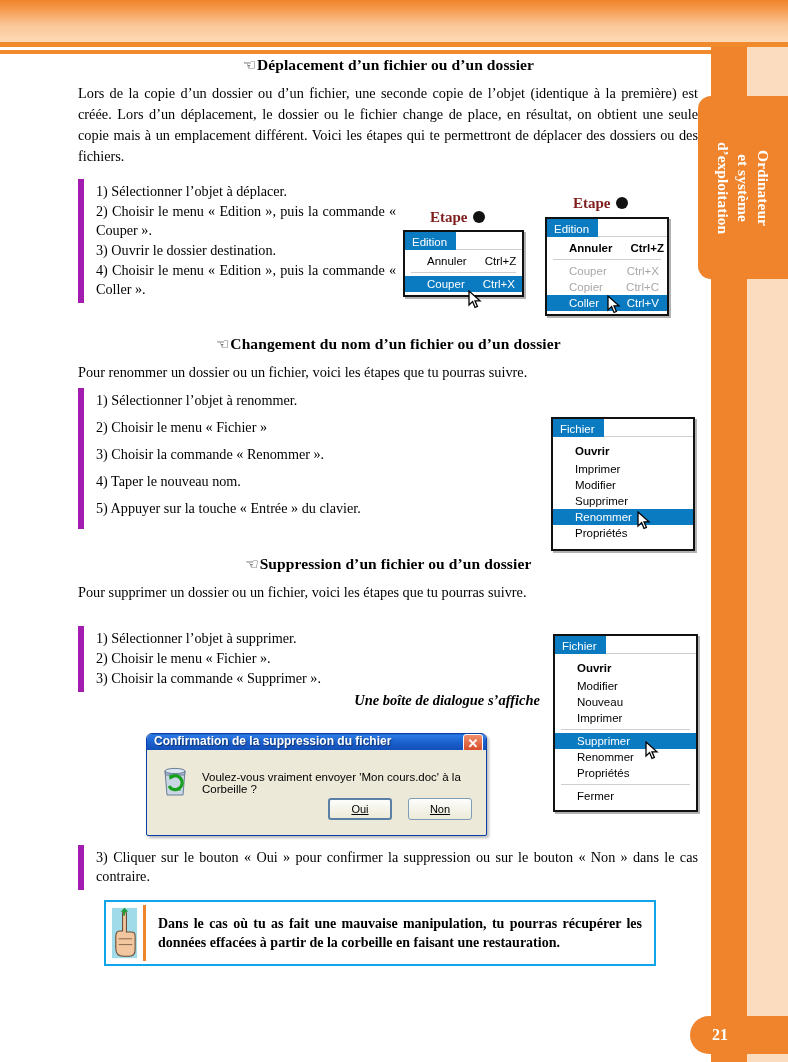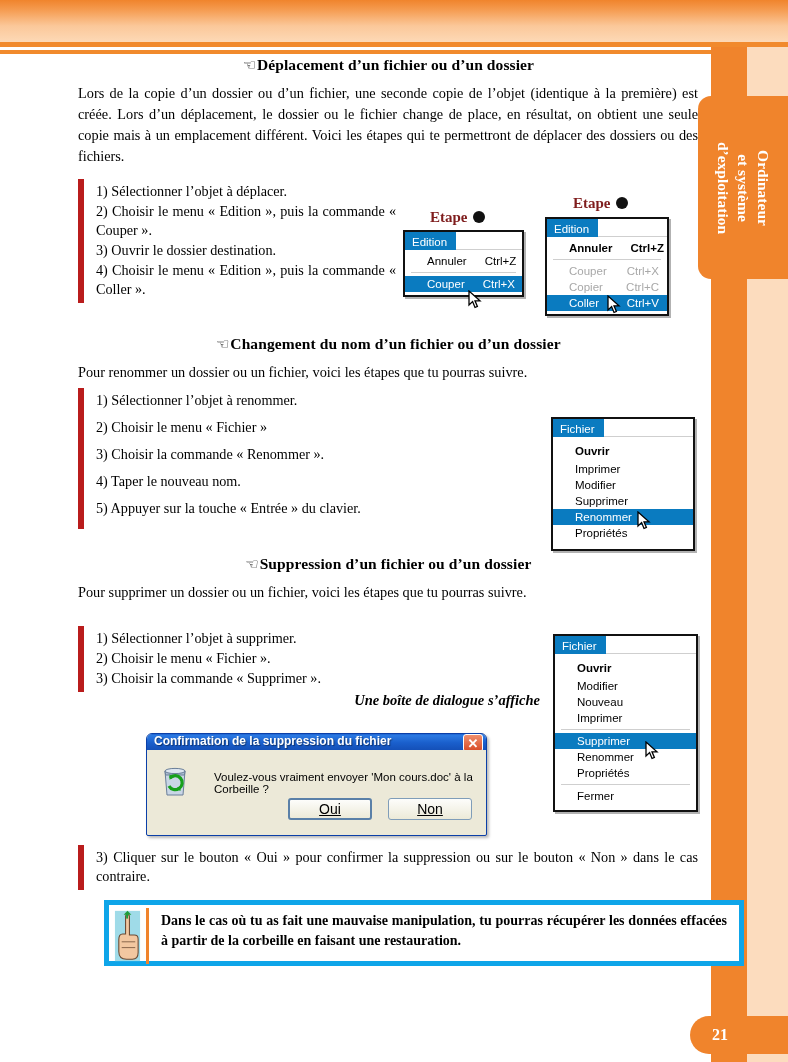--- a/index.html
+++ b/index.html
@@ -90,21 +90,21 @@
   }
   p.intro-line {
     font-family:"Liberation Serif", serif;
     font-size:14.3px; line-height:20px; color:#000;
     margin:0 0 6px 0;
   }
 
   
   .steps {
     position:relative;
-    border-left:6px solid #b91c1c;
+    border-left:6px solid #a21caf;
     padding:3px 0 3px 12px;
   }
   .steps ol { list-style:none; margin:0; padding:0; }
   .steps li {
     font-family:"Liberation Serif", serif;
     font-size:14.2px; line-height:19px; color:#000;
     margin-bottom:1px;
   }
   .steps.spaced li { margin-bottom:8px; }
   .justify-wrap { display:block; text-align:justify; }
@@ -186,43 +186,43 @@
   }
   .xp-close {
     width:20px; height:18px;
     background:linear-gradient(to bottom,#f08f6d,#d84a26);
     border:1px solid #ffffff; border-radius:3px;
     color:#ffffff; font-size:13px; font-weight:bold;
     display:flex; align-items:center; justify-content:center;
     line-height:1;
   }
   .xp-body { background:#ece9d8; height:79px; position:relative; }
-  .xp-msgrow { display:flex; align-items:flex-start; padding:12px 10px 0 11px;gap:12px; }
+  .xp-msgrow { display:flex; align-items:flex-start; padding:12px 10px 0 11px; }
   .xp-icon { width:34px; height:36px; flex:0 0 34px; margin-right:10px; }
   .xp-msg { font-size:11.5px; color:#000; padding-top:9px; }
   .xp-buttons {
     position:absolute; right:14px; bottom:9px;
     display:flex; gap:16px;
   }
   .xp-btn {
-    width:84px; height:22px;
+    width:64px; height:22px;
     background:linear-gradient(to bottom,#fdfdfb,#ecead8);
     border:1px solid #7f9db9; border-radius:3px;
-    font-size:14px; color:#000;
+    font-size:11px; color:#000;
     display:flex; align-items:center; justify-content:center;
   }
   .xp-btn.default { border:2px solid #5a80a8; }
   .xp-btn u { text-decoration:underline; }
 
   
   .note-box {
-    position:absolute; left:104px; top:900px; width:640px; height:66px;
-    border:5px solid #0ea5e9;
+    position:absolute; left:104px; top:900px; width:552px; height:66px;
+    border:2px solid #0ea5e9;
     background:#ffffff;
-    display:flex; align-items:flex-start;
+    display:flex; align-items:center;
   }
   .note-icon {
     width:36px; margin:3px 0 3px 4px;
     border-right:3px solid #f0842c;
     display:flex; align-items:center; justify-content:center;
     padding-right:4px;
   }
   .note-text {
     flex:1; padding:6px 12px 6px 12px;
     font-family:"Liberation Serif", serif;

